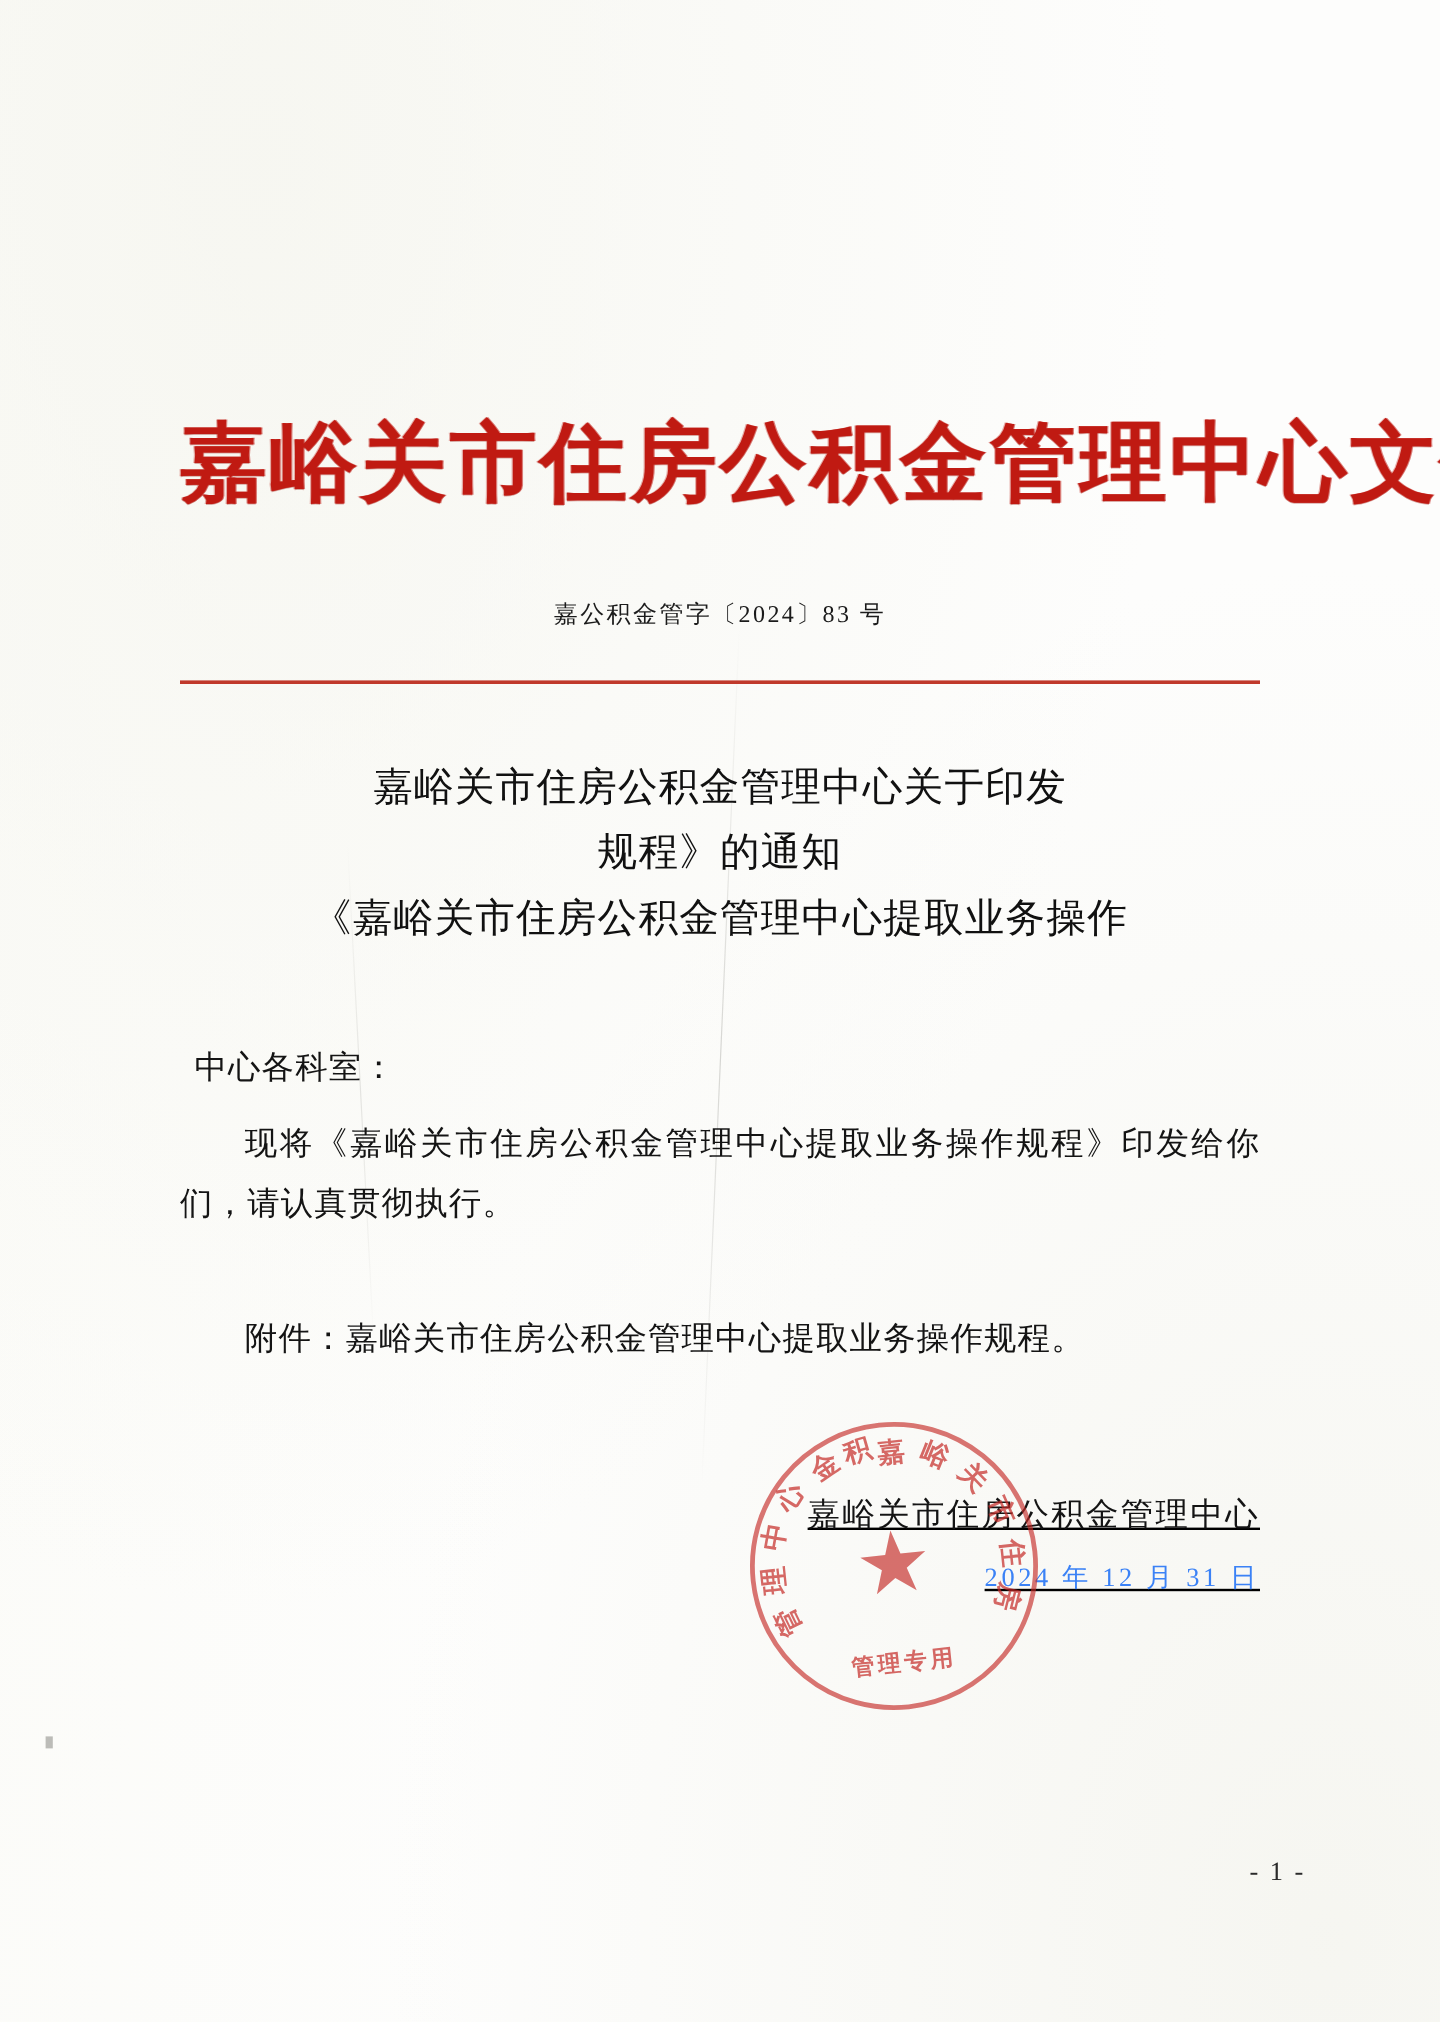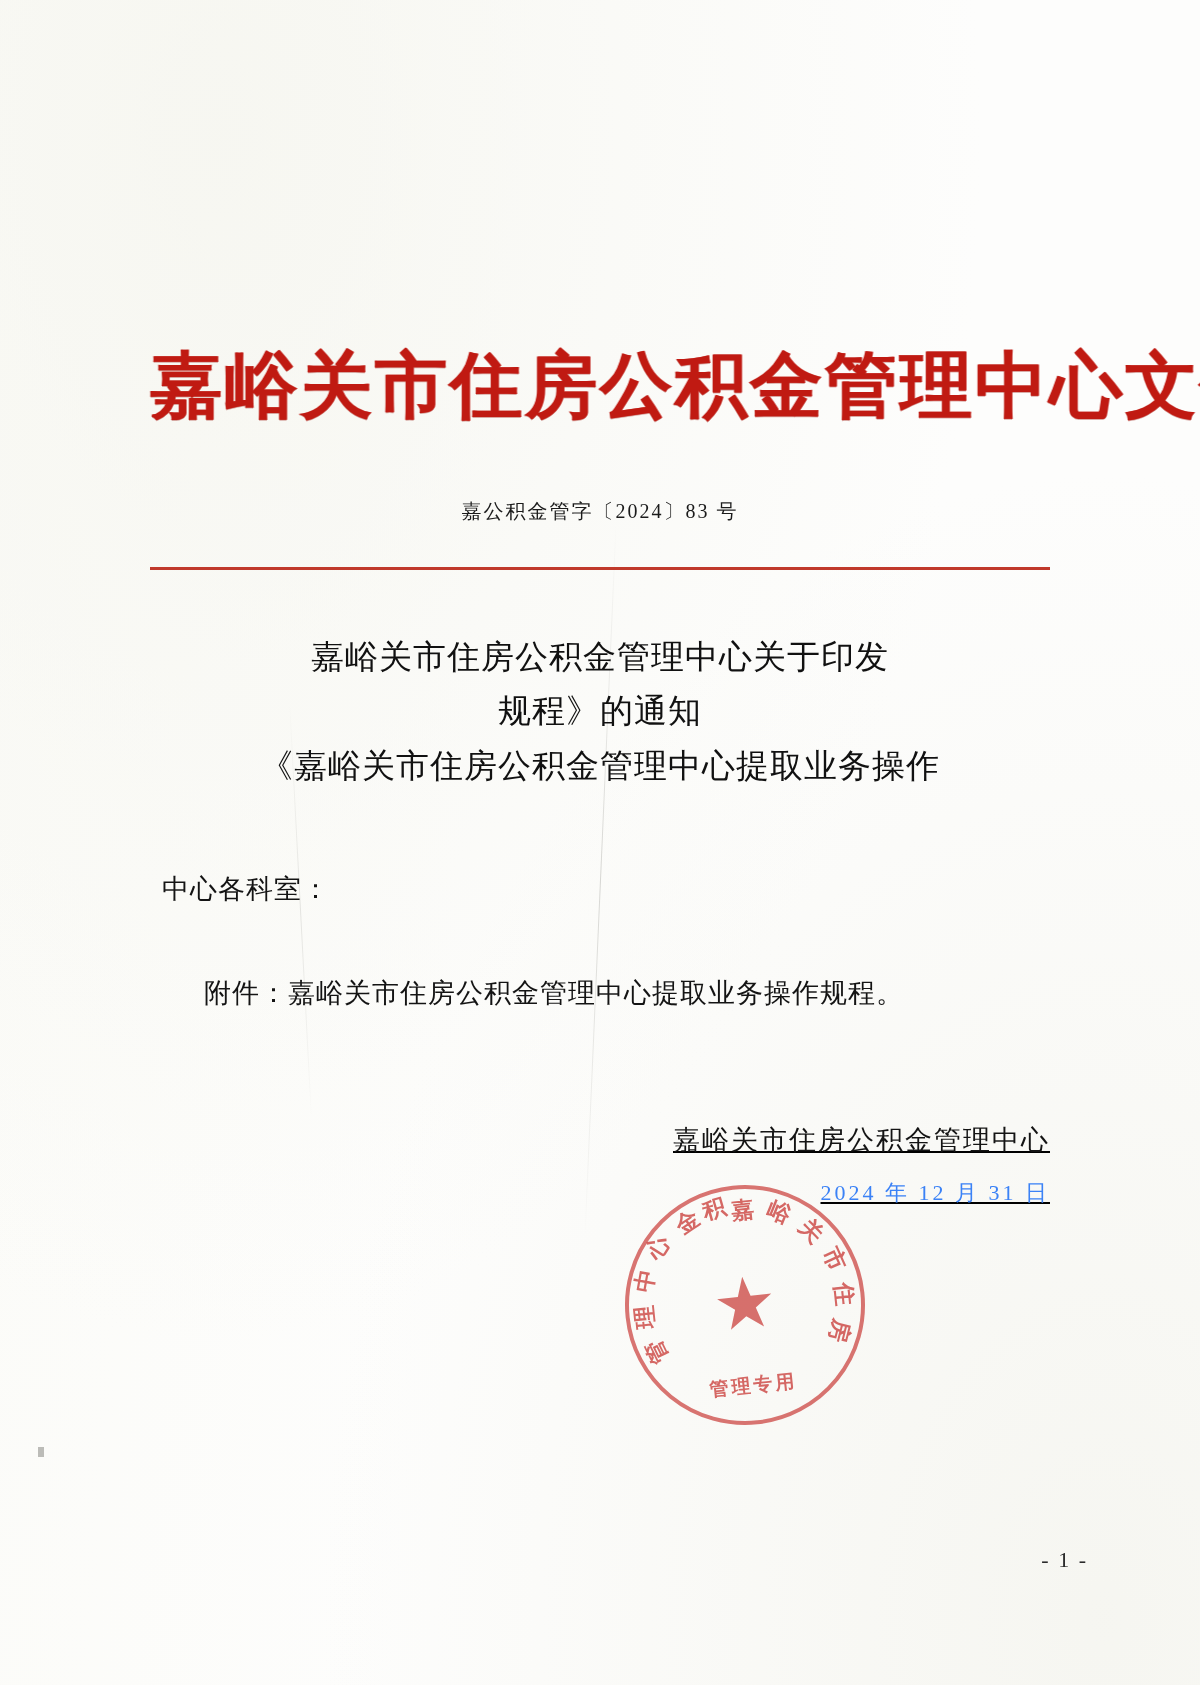--- a/index.html
+++ b/index.html
@@ -233,20 +233,21 @@
     <div class="red-rule"></div>
 
     <div class="doc-title">
       <span class="tl">嘉峪关市住房公积金管理中心关于印发</span>
       <span class="tl">规程》的通知</span>
       <span class="tl">《嘉峪关市住房公积金管理中心提取业务操作</span>
     </div>
 
     <div class="salutation">中心各科室：</div>
 
+    <div class="para">现将《嘉峪关市住房公积金管理中心提取业务操作规程》印发给你们，请认真贯彻执行。</div>
 
     <div class="attachment">附件：嘉峪关市住房公积金管理中心提取业务操作规程。</div>
 
     <div class="sign-block">
       <div class="sign-org">嘉峪关市住房公积金管理中心</div>
       <div class="sign-date">2024 年 12 月 31 日</div>
     </div>
 
   </div>
 

